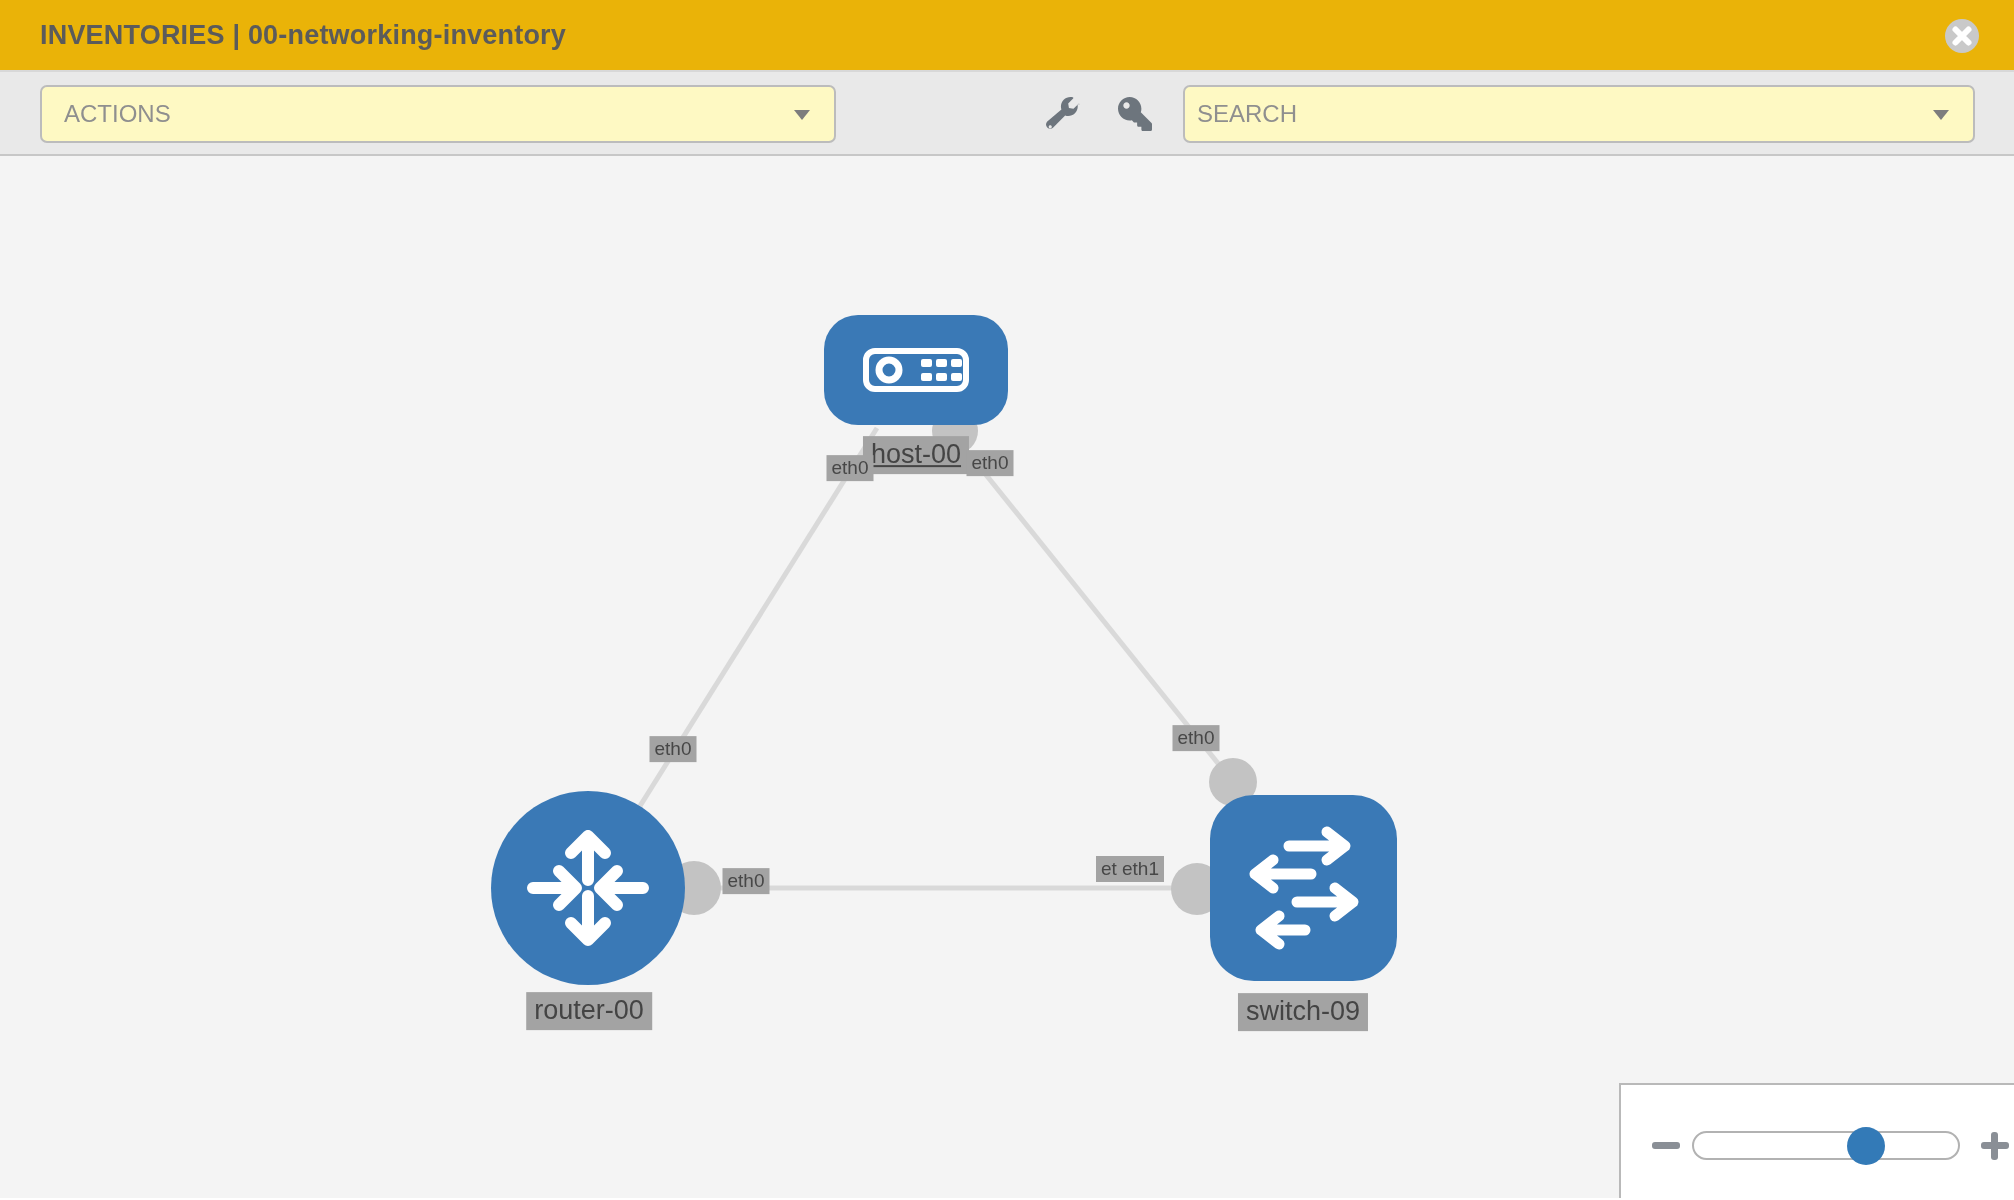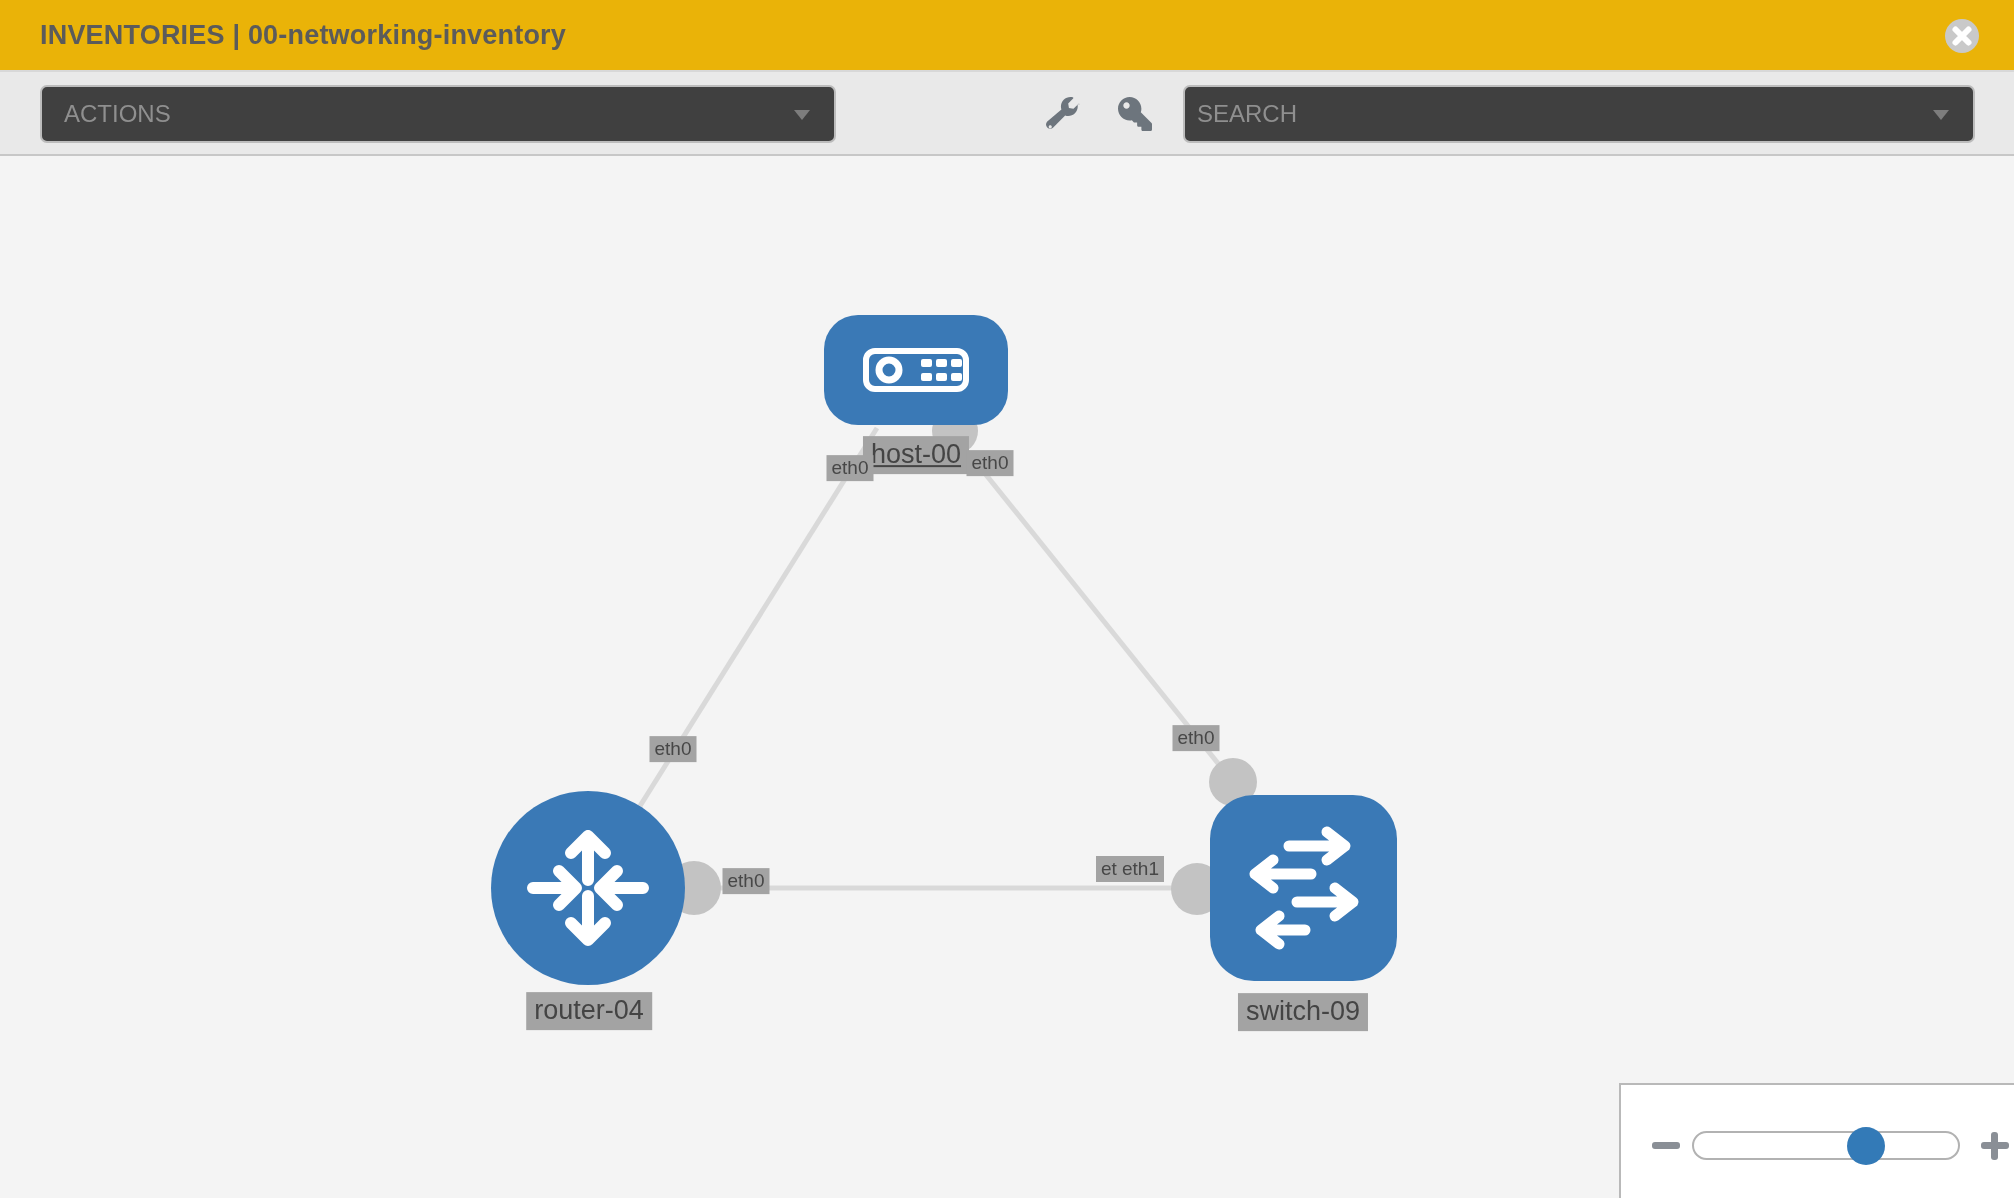--- a/index.html
+++ b/index.html
@@ -23,21 +23,21 @@
     position: absolute; right: 34px; top: 18px; width: 36px; height: 36px; cursor: pointer;
   }
 
   
   .toolbar {
     position: relative; width: 2014px; height: 84px;
     background: #e9e9e9; border-bottom: 2px solid #c7c7c7;
   }
   .select-box {
     position: absolute; top: 13px; height: 58px;
-    background: #404040; border: 2px solid #bcbcbc; border-radius: 7px;
+    background: #fef9c3; border: 2px solid #bcbcbc; border-radius: 7px;
     display: flex; align-items: center; padding: 0 22px;
     color: #8f8f8f; font-size: 24px; cursor: pointer;
   }
   .select-box .caret {
     position: absolute; right: 24px; top: 50%; margin-top: -4px;
     width: 0; height: 0;
     border-left: 8px solid transparent; border-right: 8px solid transparent;
     border-top: 10px solid #7d7d7d;
   }
   .actions-box { left: 40px; width: 796px; }
@@ -194,21 +194,21 @@
   <div class="chip" style="left:673px; top:593px;">eth0</div>
   <div class="chip" style="left:1196px; top:582px;">eth0</div>
 
   <div class="chip" style="left:746px; top:725px;">eth0</div>
 
   <div class="overlap-wrap" style="left:1096px; top:700px;">
     <div class="chip back">eth0</div>
     <div class="chip front">eth1</div>
   </div>
 
-  <div class="chip node-label" style="left:589px; top:855px;">router-04</div>
+  <div class="chip node-label" style="left:589px; top:855px;">router-00</div>
   <div class="chip node-label" style="left:1303px; top:856px;">switch-09</div>
 
   <div class="zoom-panel">
     <div class="zoom-level">130%</div>
     <div class="zoom-minus"></div>
     <div class="zoom-track">
       <div class="zoom-handle" style="left: 65%;"></div>
     </div>
     <div class="zoom-plus"></div>
   </div>

